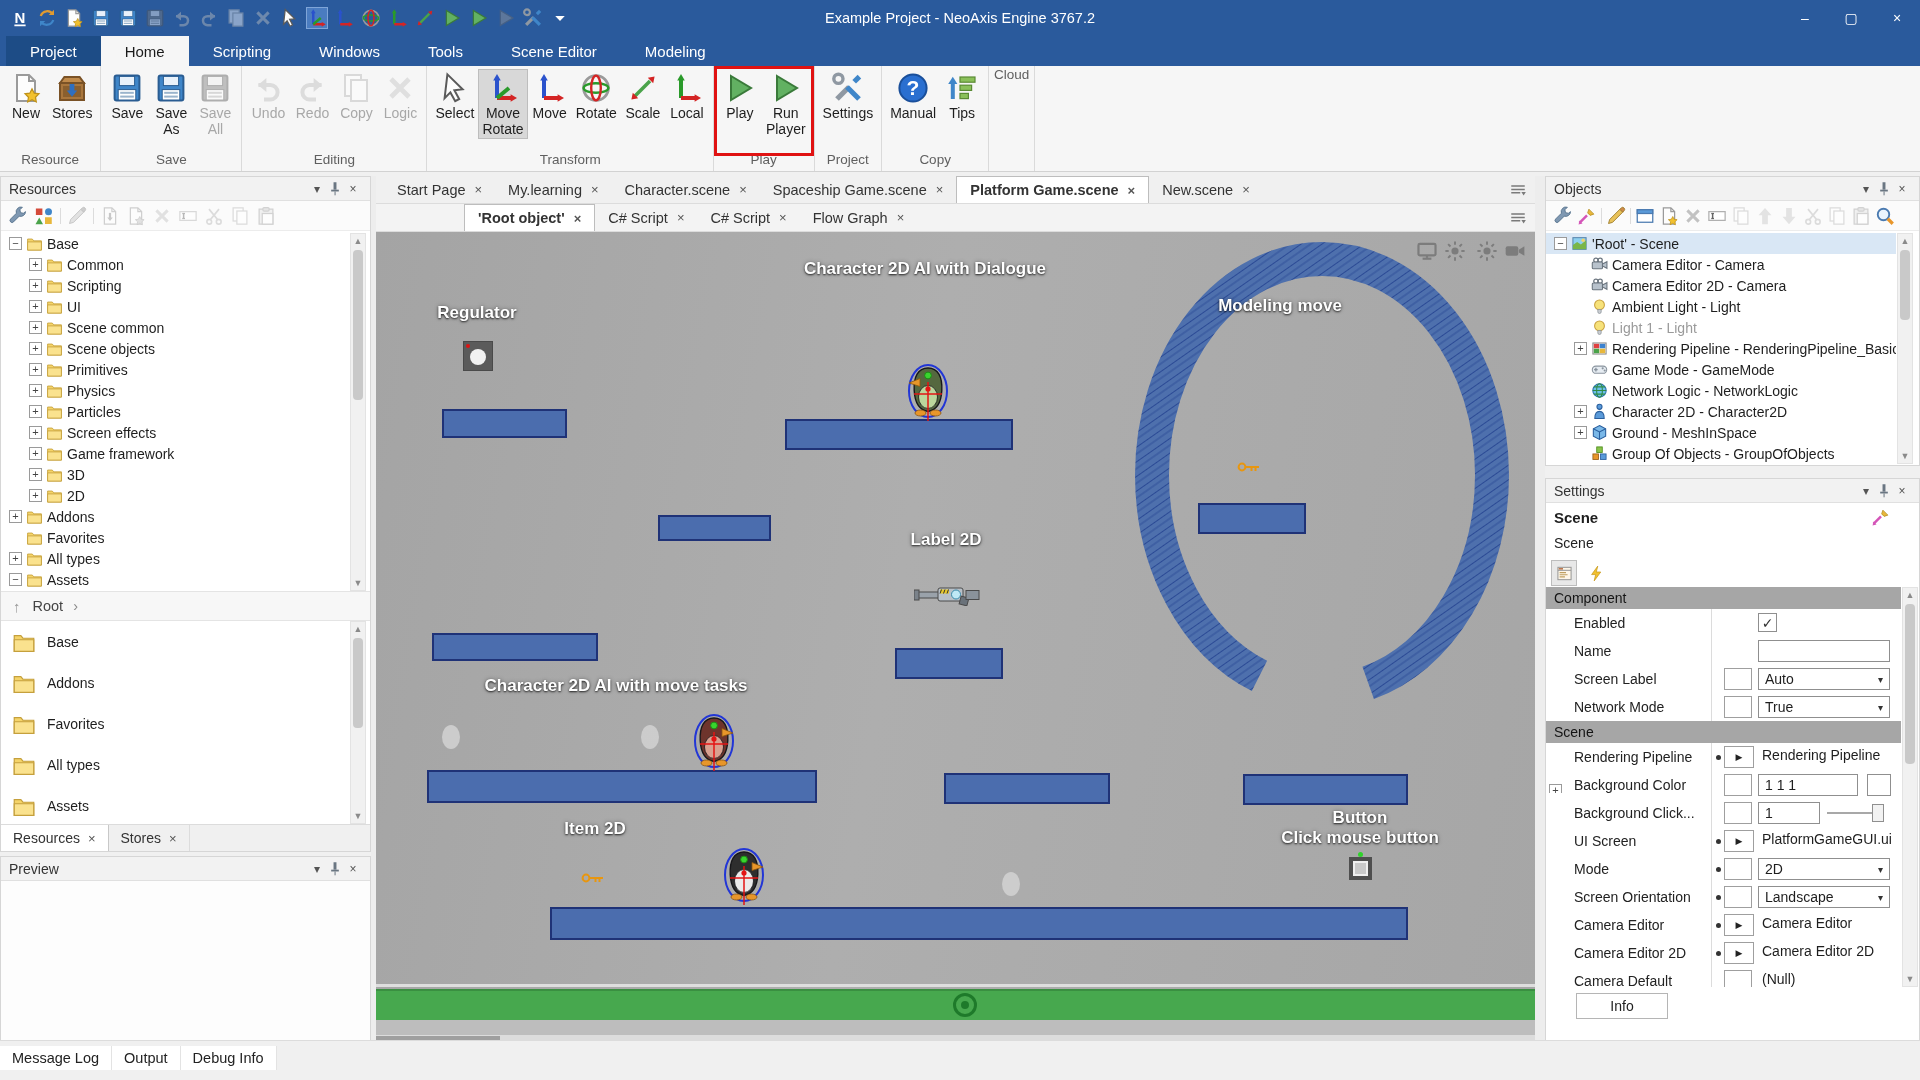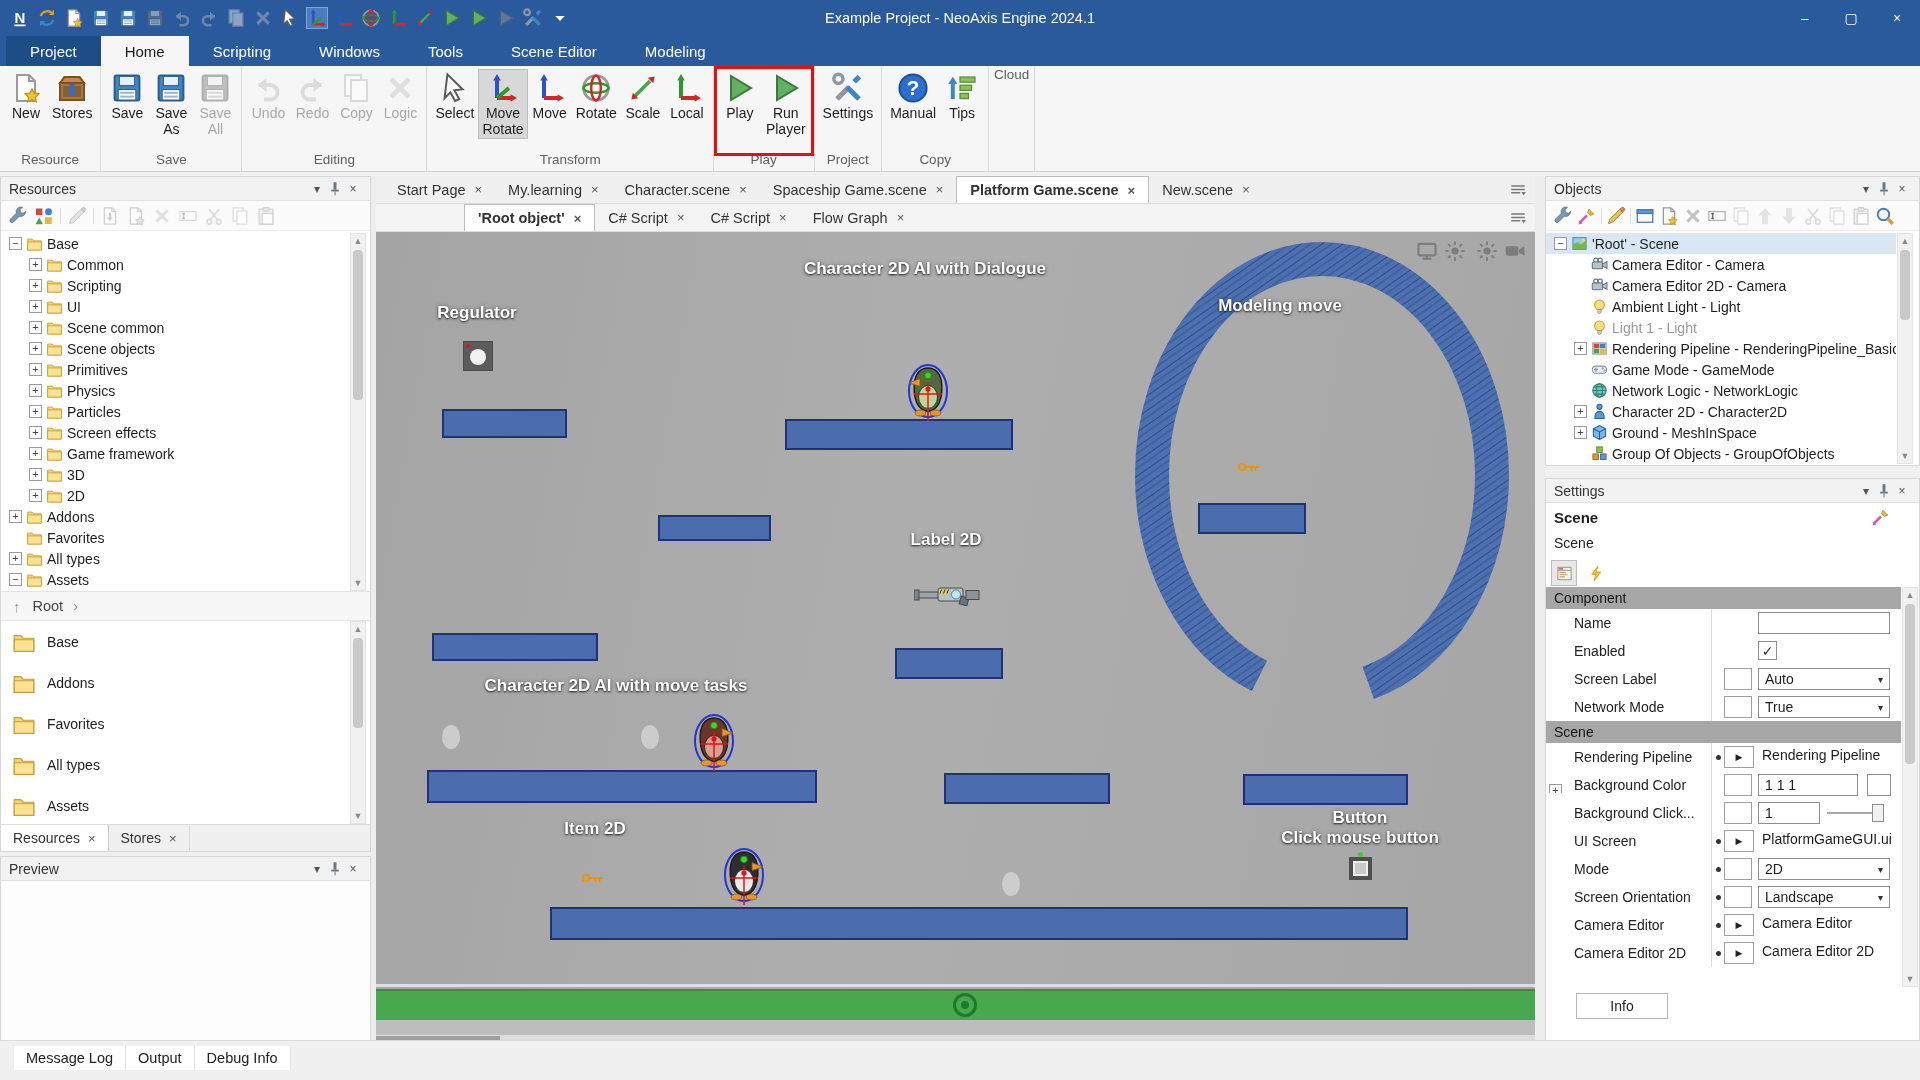--- a/index.html
+++ b/index.html
@@ -107,32 +107,32 @@
   .scombo{width:132px;justify-content:space-between;}
   .reftext{position:absolute;left:50px;top:4px;font-size:14px;white-space:nowrap;}
   .swatch{position:absolute;left:155px;top:3px;width:24px;height:22px;background:#fff;border:1px solid #8f8f8f;}
   .strack{position:absolute;left:115px;top:13px;width:50px;height:2px;background:#a8a8a8;}
   .shandle{position:absolute;left:160px;top:5px;width:12px;height:18px;background:#f2f2f2;border:1px solid #8f8f8f;}
   .schk{position:absolute;left:46px;top:4px;width:19px;height:19px;background:#fff;border:1px solid #8f8f8f;
         display:flex;align-items:center;justify-content:center;font-size:14px;color:#333;}
   .infobtn{position:absolute;background:#fff;border:1px solid #b5b5b5;display:flex;align-items:center;justify-content:center;font-size:14px;}
   
   .statusbar{position:absolute;left:0;bottom:0;width:100%;height:40px;background:#f0f0f0;border-top:1px solid #dcdcdc;}
-  .stabs{position:absolute;left:14px;top:5px;display:flex;}
+  .stabs{position:absolute;left:0;top:5px;display:flex;}
   .stab{background:#fff;padding:4px 12px;font-size:14.5px;color:#222;border-right:1px solid #e3e3e3;}
   .hstrip{position:absolute;height:9px;background:#dcdcdc;}
   .hthumb{position:absolute;top:1px;height:7px;background:#9f9f9f;}
 </style>
 </head>
 <body>
 
 <div class="app">
 
   <div class="titlebar">
-    <div class="win-title">Example Project - NeoAxis Engine 2024.1</div>
+    <div class="win-title">Example Project - NeoAxis Engine 3767.2</div>
     <div class="qat" id="qat">
         <div class="qicon">
           <span style="display:block;width:100%;height:100%" class=""><svg width="100%" height="100%" viewBox="0 0 16 16" preserveAspectRatio="xMidYMid meet">
               <text x="8" y="12" font-size="12" font-weight="bold" fill="#fff" text-anchor="middle">N</text>
               <rect x="3.5" y="13.2" width="9" height="1.4" fill="#fff"></rect>
             </svg></span>
         </div>
         <div class="qicon">
           <span style="display:block;width:100%;height:100%" class=""><svg width="100%" height="100%" viewBox="0 0 16 16" preserveAspectRatio="xMidYMid meet">
               <path d="M12.8 5.2A5.4 5.4 0 0 0 3 6.4" fill="none" stroke="#e09a30" stroke-width="1.8"></path>
@@ -1397,31 +1397,31 @@
         </span>
       <span class="stabico" id="eventTabIco">
           <span style="width:17px;height:17px;display:block"><svg width="100%" height="100%" viewBox="0 0 16 16" preserveAspectRatio="xMidYMid meet">
               <path d="M9.2 1L3.4 9h3.8l-1.4 6L12 6.6H7.8z" fill="#f2c12e" stroke="#c89a20" stroke-width=".7"></path>
             </svg></span>
         </span>
     </div>
     <div id="setSections" style="position:absolute;left:0;top:108px;width:355px;height:400px;overflow:hidden;">
         <div class="sechead">Component</div>
         <div class="srow">
+          <span class="slabel">Enabled</span>
+          <span class="sctrl">
+            <span class="schk">✓</span>
+          </span>
+        </div>
+        <div class="srow">
           <span class="slabel">Name</span>
           <span class="sctrl">
             <span class="sfield scombo">
               <span></span>
             </span>
-          </span>
-        </div>
-        <div class="srow">
-          <span class="slabel">Enabled</span>
-          <span class="sctrl">
-            <span class="schk">✓</span>
           </span>
         </div>
         <div class="srow">
           <span class="slabel">Screen Label</span>
           <span class="sctrl">
             <span class="prebox"></span>
             <span class="sfield scombo">
               <span>Auto</span>
               <span style="font-size:10px;color:#333">▾</span>
             </span>
@@ -1500,20 +1500,27 @@
             <span class="refbox">▶</span>
             <span class="reftext">Camera Editor</span>
           </span>
         </div>
         <div class="srow">
           <span class="slabel">Camera Editor 2D</span>
           <span class="sctrl">
             <span class="sbullet"></span>
             <span class="refbox">▶</span>
             <span class="reftext">Camera Editor 2D</span>
+          </span>
+        </div>
+        <div class="srow">
+          <span class="slabel">Camera Default</span>
+          <span class="sctrl">
+            <span class="prebox"></span>
+            <span class="reftext" style="left:50px;color:#222">(Null)</span>
           </span>
         </div>
       </div>
     <div class="sbar" style="left:356px;top:108px;height:400px;">
       <div class="sarrow" style="top:0;">▲</div>
         <div class="sthumb" style="top:16px;height:160px;"></div>
         <div class="sarrow" style="bottom:0;">▼</div>
     </div>
     <div class="infobtn" style="left:30px;top:514px;width:92px;height:26px;">Info</div>
   </div>

